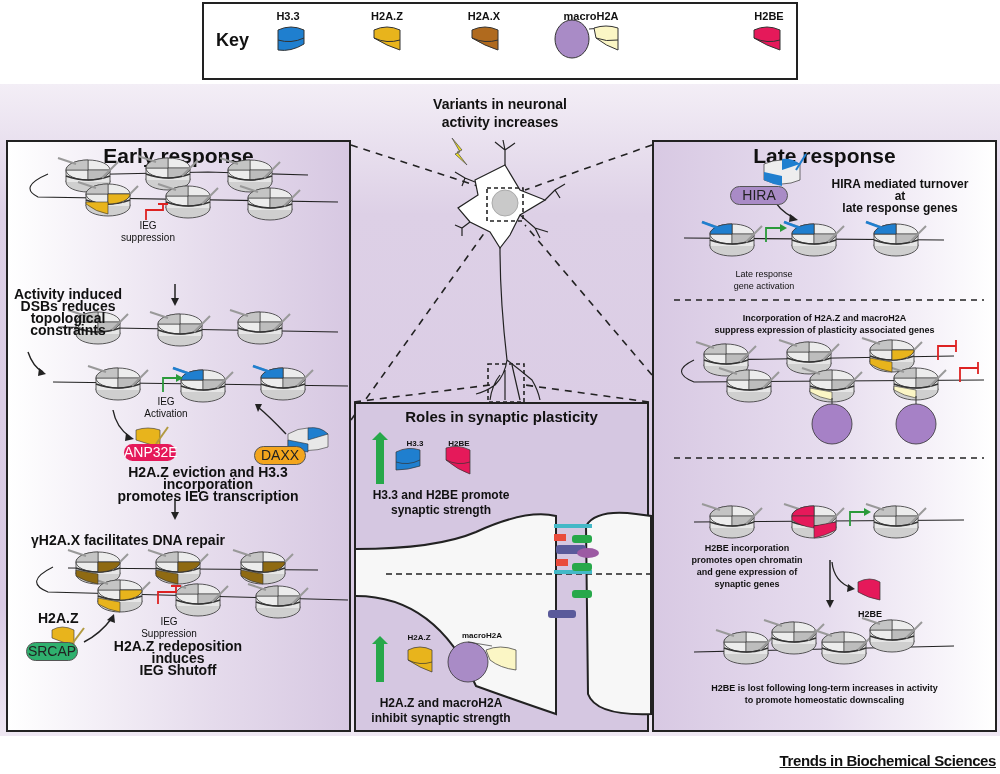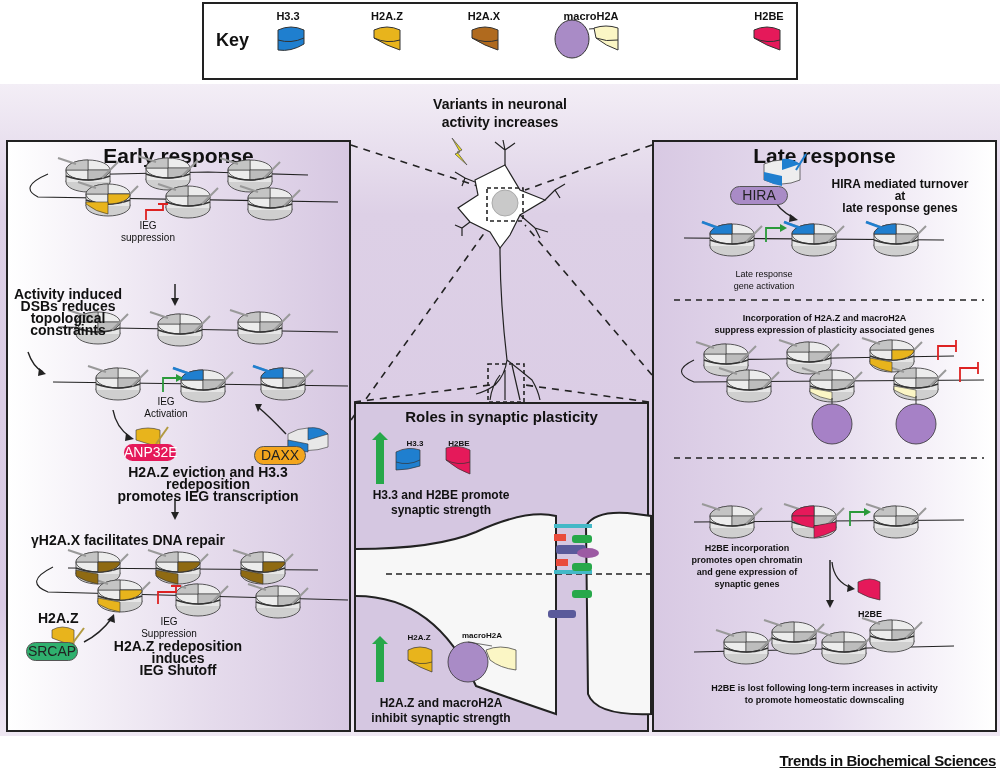--- a/index.html
+++ b/index.html
@@ -172,21 +172,21 @@
       <div>DSBs reduces</div>
       <div>topological constraints</div>
     </div>
   <div class="abs t-reg" style="left:128px;top:254px;width:60px;">
       <div>IEG</div>
       <div>Activation</div>
     </div>
   <div class="pill" style="left:116px;top:302px;width:52px;background:#e5195a;color:#fff;">ANP32E</div>
   <div class="pill" style="left:246px;top:304px;width:50px;background:#f3a51d;color:#222;border:1px solid #555;">DAXX</div>
   <div class="abs t-bold" style="left:80px;top:324px;width:240px;">
-      <div>H2A.Z eviction and H3.3 redeposition</div>
+      <div>H2A.Z eviction and H3.3 incorporation</div>
       <div>promotes IEG transcription</div>
     </div>
   <div class="abs t-bold" style="left:20px;top:392px;width:200px;text-align:center;">γH2A.X facilitates DNA repair</div>
   <div class="abs t-reg" style="left:126px;top:474px;width:70px;">
       <div>IEG</div>
       <div>Suppression</div>
     </div>
   <div class="abs t-bold" style="left:30px;top:470px;width:40px;">H2A.Z</div>
   <div class="pill" style="left:18px;top:500px;width:50px;background:#2fb06e;color:#222;border:1px solid #555;">SRCAP</div>
   <div class="abs t-bold" style="left:90px;top:498px;width:160px;">

